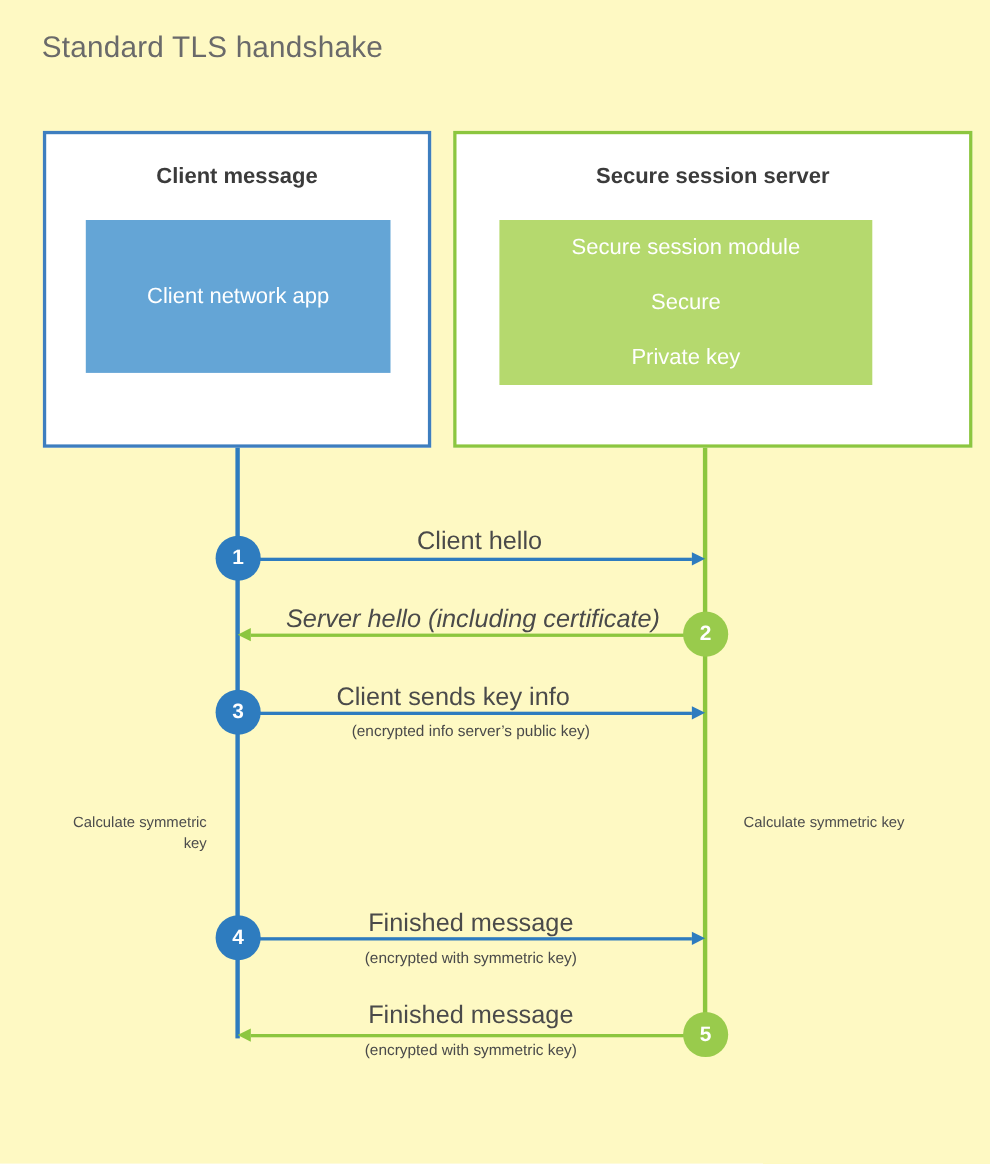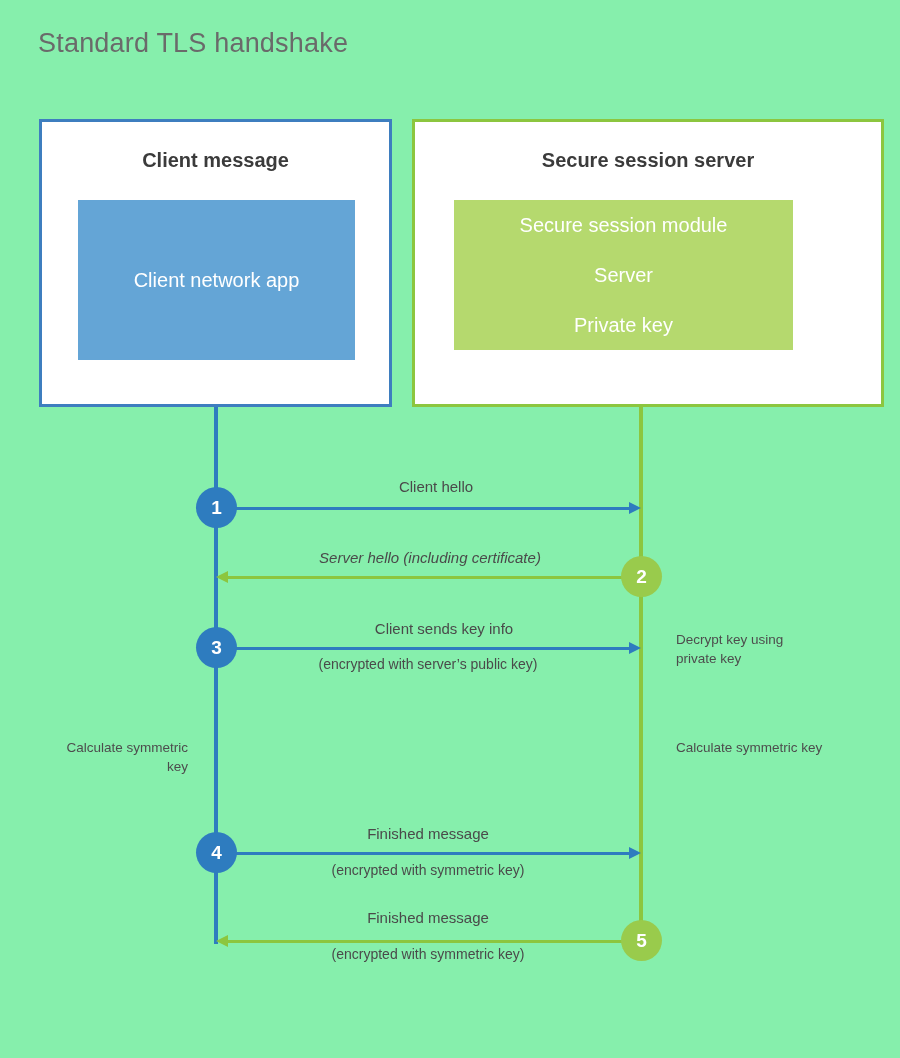--- a/index.html
+++ b/index.html
@@ -8,21 +8,21 @@
     background: #ffffff;
   }
   body {
     font-family: "Liberation Sans", sans-serif;
     -webkit-font-smoothing: antialiased;
   }
   #canvas {
     position: relative;
     width: 900px;
     height: 1058px;
-    background: #86efac;
+    background: #fef9c3;
     overflow: hidden;
   }
 
   
   #diagram-title {
     position: absolute;
     left: 38px;
     top: 28px;
     font-size: 27px;
     font-weight: 300;
@@ -61,21 +61,21 @@
     font-weight: bold;
     color: #3b3b3b;
   }
 
   
   #client-app {
     position: absolute;
     left: 36px;
     top: 78px;
     width: 277px;
-    height: 160px;
+    height: 139px;
     background: #64A5D6;
     display: flex;
     align-items: center;
     justify-content: center;
   }
   #client-app-label {
     color: #ffffff;
     font-size: 20px;
     font-weight: 300;
     text-align: center;
@@ -157,21 +157,21 @@
     height: 0;
     border-top: 6.5px solid transparent;
     border-bottom: 6.5px solid transparent;
   }
   .arrowhead.right.blue  { border-left: 12px solid #2E7CBF; }
   .arrowhead.left.green  { border-right: 12px solid #8CC63F; }
 
   .msg-label {
     position: absolute;
     text-align: center;
-    font-size: 15px;
+    font-size: 23px;
     font-weight: 300;
     color: #4a4a4a;
     white-space: nowrap;
   }
   .msg-sublabel {
     position: absolute;
     text-align: center;
     font-size: 14px;
     font-weight: 300;
     color: #4a4a4a;
@@ -203,21 +203,21 @@
     </div>
   </div>
 
   <div class="party-box" id="server-box">
     <div class="party-title">Secure session server</div>
     <div id="server-modules">
       <div class="server-bar">
         <span class="server-bar-label">Secure session module</span>
       </div>
       <div class="server-bar">
-        <span class="server-bar-label">Server</span>
+        <span class="server-bar-label">Secure</span>
       </div>
       <div class="server-bar">
         <span class="server-bar-label">Private key</span>
       </div>
     </div>
   </div>
 
   <div class="lifeline" id="client-lifeline"></div>
   <div class="lifeline" id="server-lifeline"></div>
 
@@ -232,31 +232,30 @@
 
   <div class="msg-label" style="left:230px; top:549px; width:400px;font-style:italic;">Server hello (including certificate)</div>
   <div class="msg-row" style="left:0; top:576px;">
     <div class="msg-line green" style="left:228px; width:413px;"></div>
     <div class="arrowhead left green" style="left:216px;"></div>
   </div>
   <div class="step-circle green" style="left:621px; top:556px;">
     <span>2</span>
   </div>
 
-  <div class="msg-label" style="left:244px; top:620px; width:400px;">Client sends key info</div>
+  <div class="msg-label" style="left:212px; top:620px; width:400px;">Client sends key info</div>
   <div class="msg-row" style="left:0; top:647px;">
     <div class="msg-line blue" style="left:216px; width:413px;"></div>
     <div class="arrowhead right blue" style="left:629px;"></div>
   </div>
-  <div class="msg-sublabel" style="left:228px; top:656px; width:400px;">(encrypted with server’s public key)</div>
+  <div class="msg-sublabel" style="left:228px; top:656px; width:400px;">(encrypted info server’s public key)</div>
   <div class="step-circle blue" style="left:196px; top:627px;">
     <span>3</span>
   </div>
 
-  <div class="annotation left-align" style="left:676px; top:631px; width:150px;">Decrypt key using private key</div>
 
   <div class="annotation right-align" style="left:50px; top:739px; width:138px;">Calculate symmetric key</div>
   <div class="annotation left-align" style="left:676px; top:739px; width:150px;">Calculate symmetric key</div>
 
   <div class="msg-label" style="left:228px; top:825px; width:400px;">Finished message</div>
   <div class="msg-row" style="left:0; top:852px;">
     <div class="msg-line blue" style="left:216px; width:413px;"></div>
     <div class="arrowhead right blue" style="left:629px;"></div>
   </div>
   <div class="msg-sublabel" style="left:228px; top:862px; width:400px;">(encrypted with symmetric key)</div>

